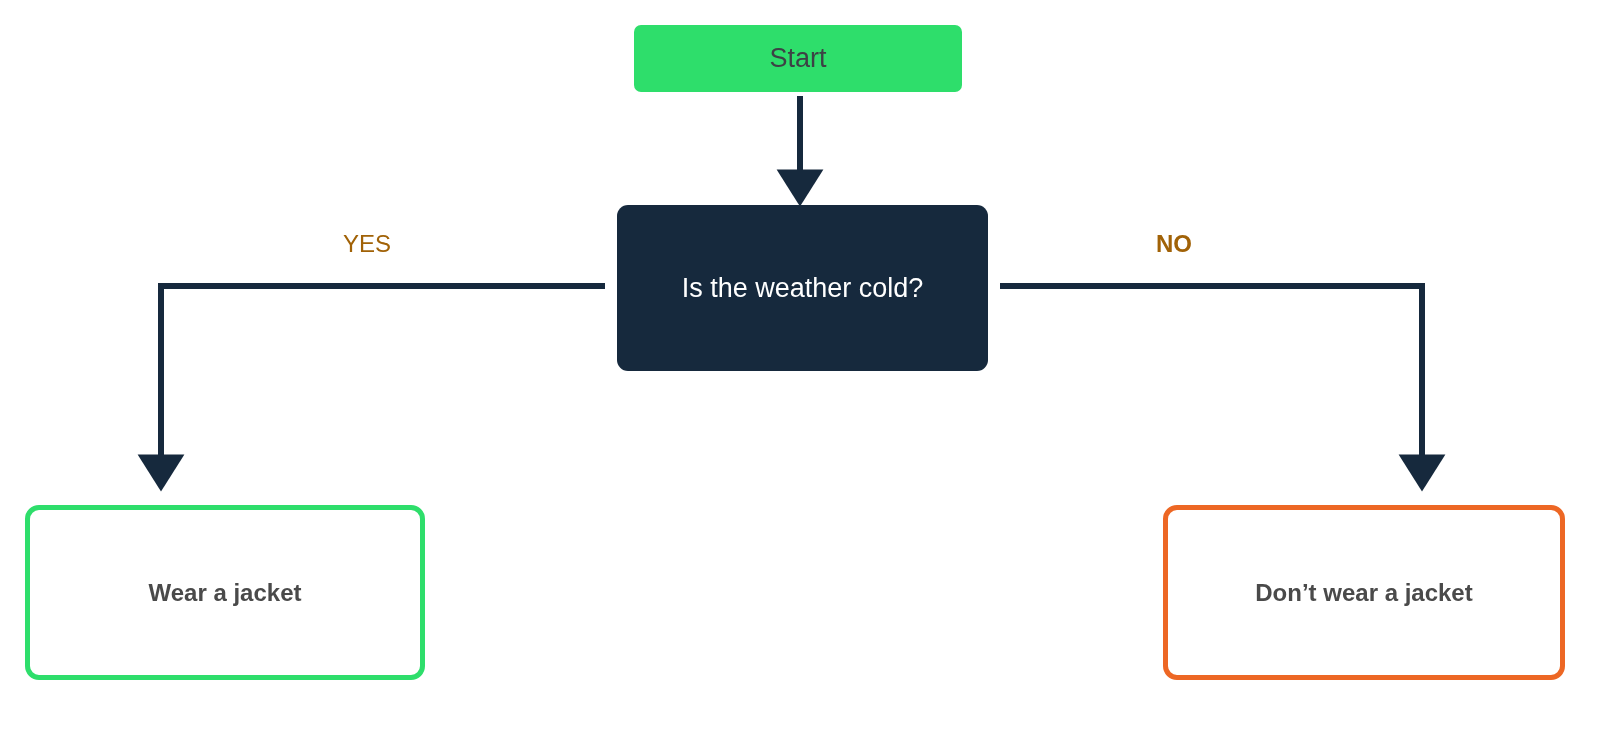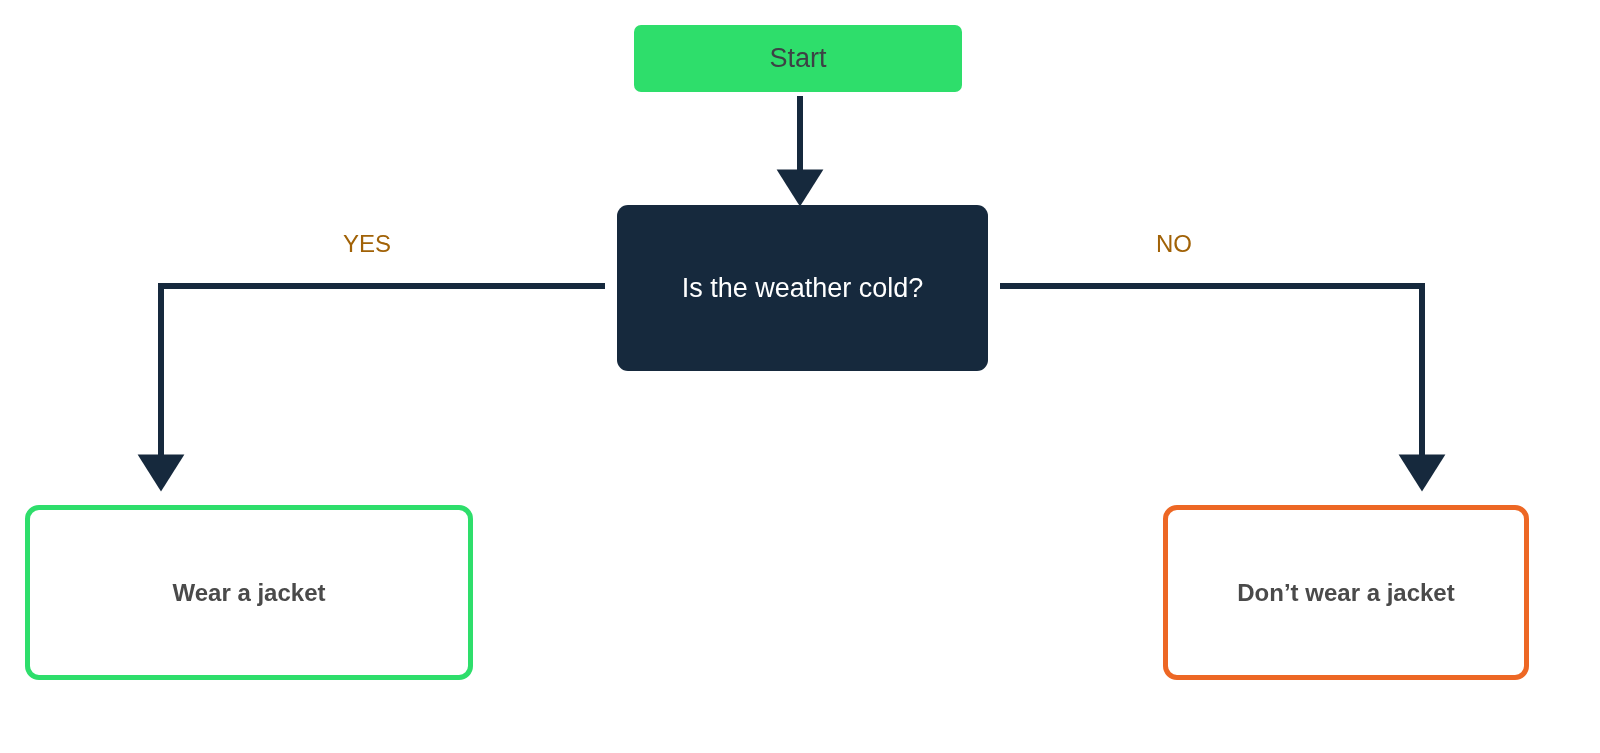--- a/index.html
+++ b/index.html
@@ -61,59 +61,60 @@
     width: 371px;
     height: 166px;
     background: #16293d;
     border-radius: 11px;
     color: #ffffff;
     font-size: 27px;
     font-weight: 400;
   }
 
   .node-outcome {
-    width: 448px;
+    width: 400px;
     height: 175px;
     background: #ffffff;
     border-radius: 14px;
     color: #4a4a4a;
     font-size: 24px;
     font-weight: bold;
   }
 
   .node-yes-outcome {
     left: 25px;
     top: 505px;
     border: 5px solid #2ede6b;
   }
 
   .node-no-outcome {
     left: 1163px;
     top: 505px;
-    width: 366px;
+    width: 402px;
     border: 5px solid #ed6724;
   }
 
   
   .edge-label {
     position: absolute;
     color: #a16207;
     font-size: 24px;
     font-weight: 400;
     white-space: nowrap;
   }
 
   .label-yes {
     left: 343px;
     top: 230px;
   }
 
   .label-no {
     left: 1156px;
     top: 230px;
+    font-weight: bold;
   }
 </style>
 </head>
 <body>
 
 <div id="flowchart">
 
   <svg id="edges" viewBox="0 0 1600 753" width="1600" height="753" xmlns="http://www.w3.org/2000/svg">
     <defs>
       <marker id="arrowhead" markerWidth="9" markerHeight="9" refX="2.6" refY="4.5" orient="auto" markerUnits="strokeWidth">

